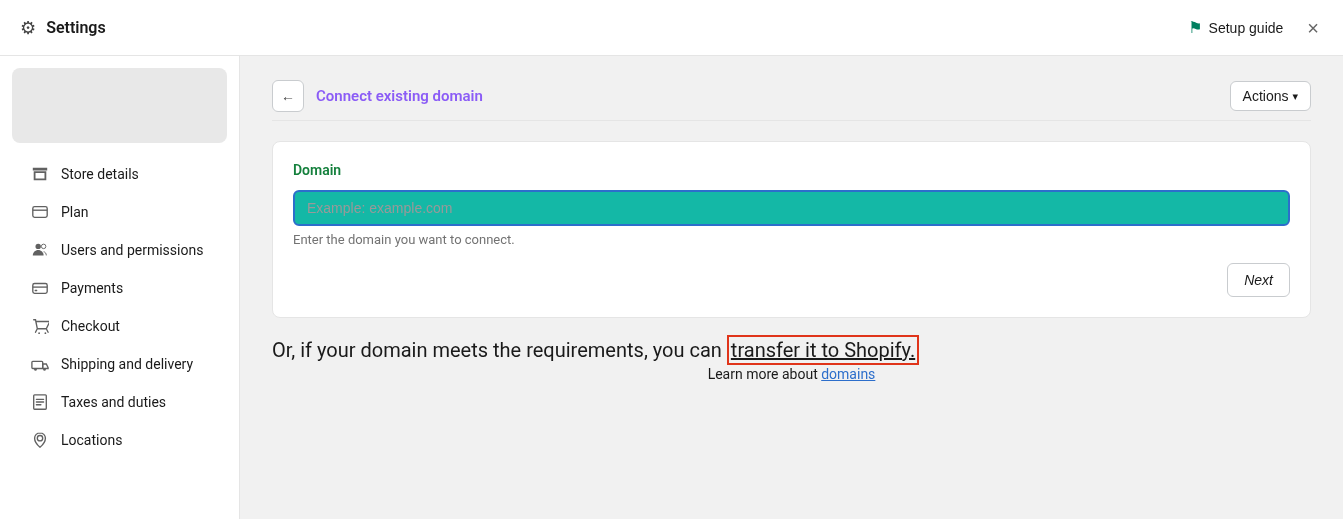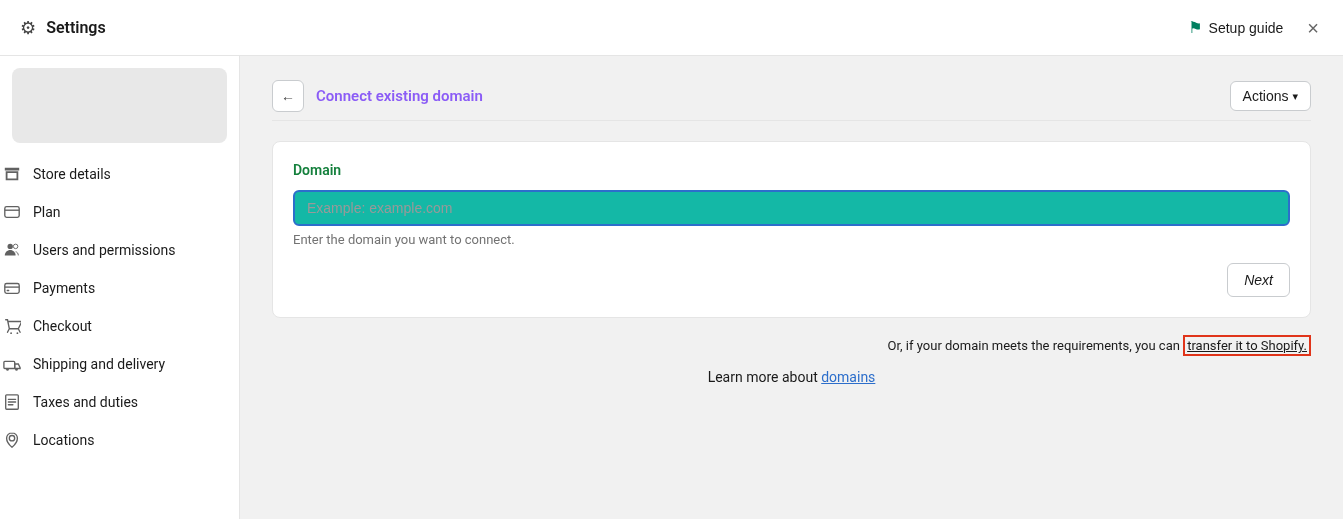--- a/index.html
+++ b/index.html
@@ -74,21 +74,21 @@
     .store-avatar {
       height: 75px;
       background: #e8e8e8;
       margin: 12px;
       border-radius: 8px;
     }
     .nav-item {
       display: flex;
       align-items: center;
       gap: 12px;
-      padding: 10px 0;
+      padding: 10px 28px;
       cursor: pointer;
       color: #1a1a1a;
       font-size: 14px;
       border-left: 3px solid transparent;
     }
     .nav-icon {
       width: 18px;
       height: 18px;
       flex-shrink: 0;
       color: #616161;
@@ -193,24 +193,24 @@
       border-radius: 6px;
       background: #fff;
       font-size: 14px;
       color: #1a1a1a;
       cursor: pointer;
       font-style: italic;
     }
 
     
     .transfer-text {
-      text-align: right;
-      font-size: 13px;
-      color: #1a1a1a;
-      margin-bottom: 16px;
+      text-align: left;
+      font-size: 20px;
+      color: #1a1a1a;
+      margin-bottom: 4px;
     }
     .transfer-link {
       color: #1a1a1a;
       text-decoration: underline;
       border: 2px solid #e0341a;
       padding: 1px 2px;
     }
 
     .learn-more {
       text-align: center;

